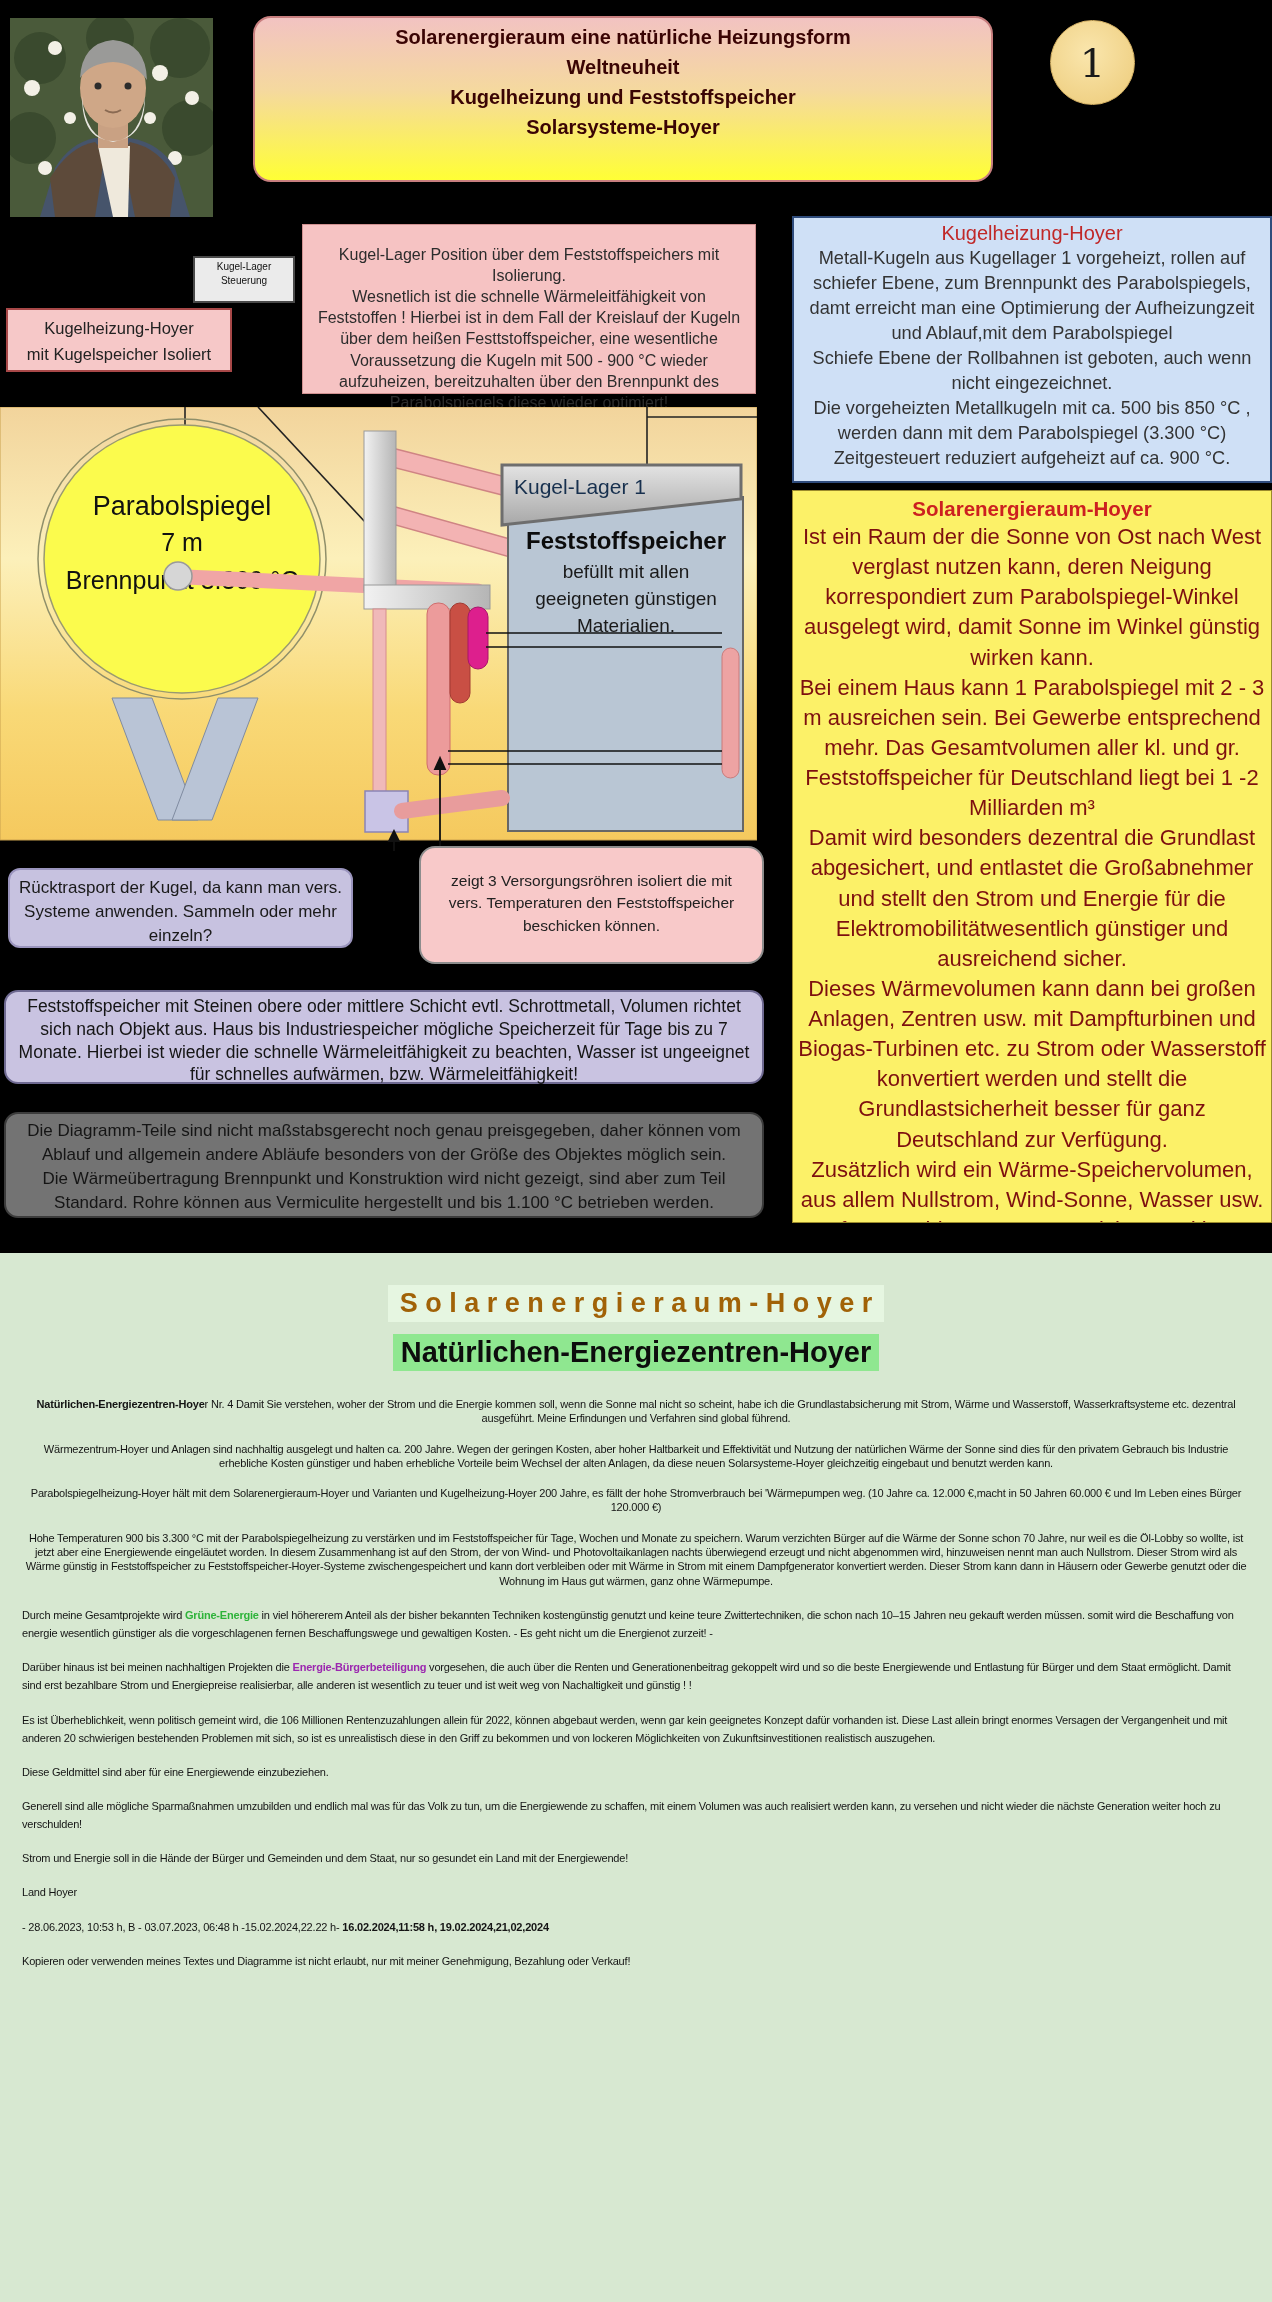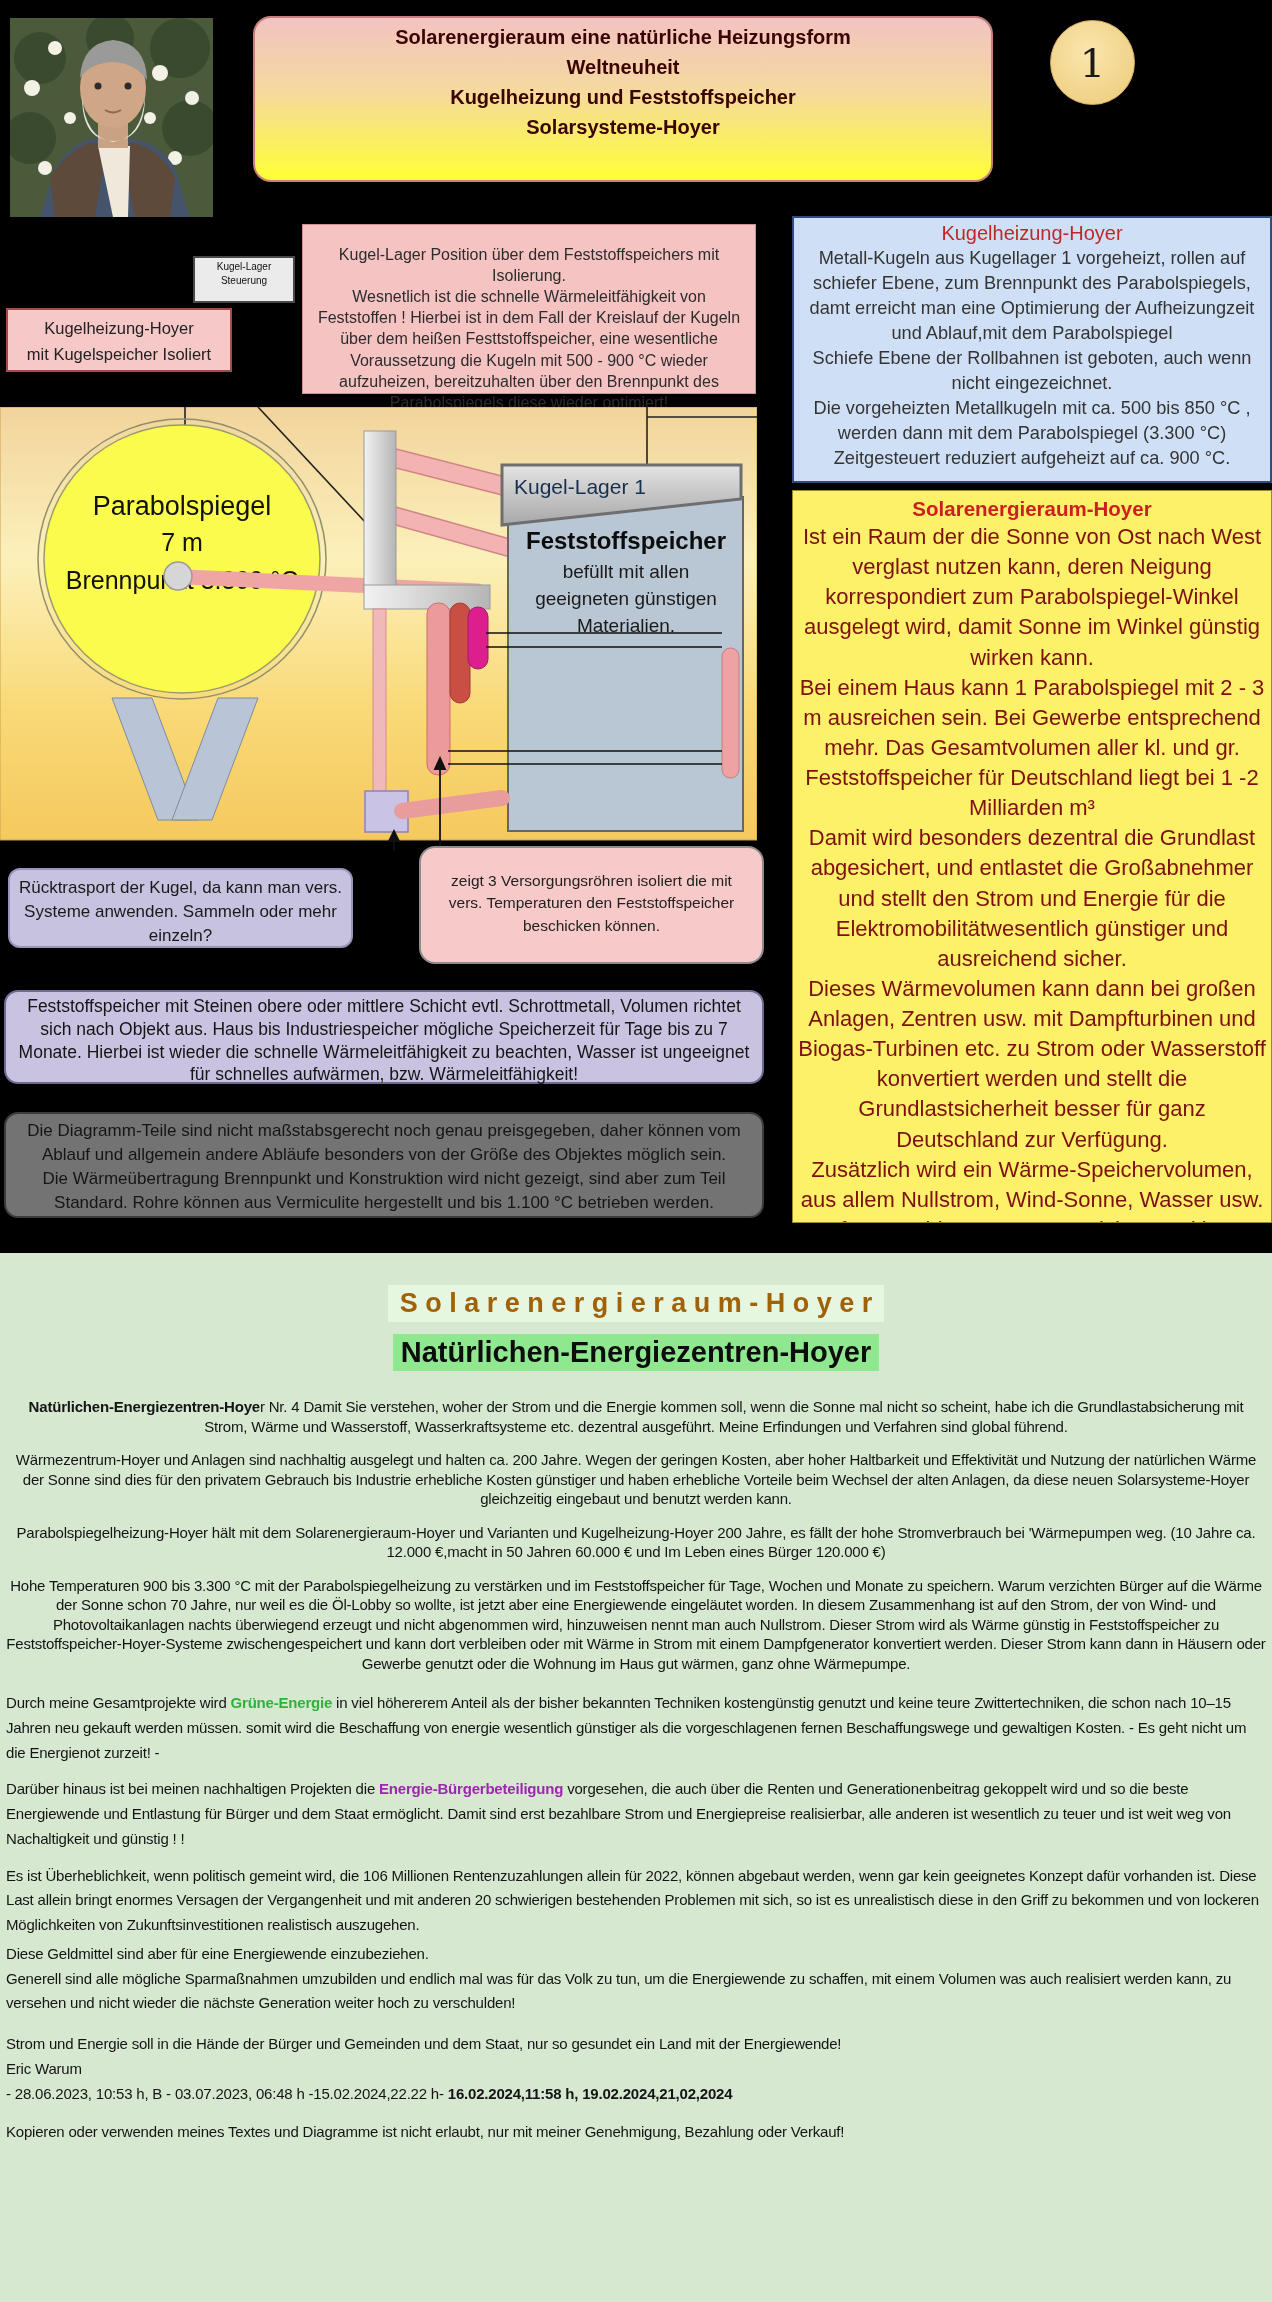--- a/index.html
+++ b/index.html
@@ -54,21 +54,21 @@
   
   .diagram{left:0px;top:407px;width:757px;height:445px;}
 
   
   .green-panel{left:0;top:1253px;width:1272px;height:1049px;background:#d7e8d1;box-sizing:border-box;
     padding:0 6px;text-align:center;color:#111;}
   .gp-title1{display:inline-block;margin-top:32px;background:#e6f6e1;color:#a16207;
     font-weight:bold;font-size:27px;padding:3px 12px;}
   .gp-title2{display:block;margin-top:12px;}
   .gp-title2 span{display:inline-block;background:#8fe790;color:#0d0d0d;font-weight:bold;font-size:29px;padding:2px 8px;}
-  .gp-body .para{margin:0;font-size:15px;letter-spacing:-0.2px;color:#141414;}
+  .gp-body .para{margin:16px;font-size:11px;letter-spacing:-0.2px;color:#141414;}
   .gp-body .para.center{text-align:center;line-height:1.3;}
   .gp-body .para.left{text-align:left;line-height:1.65;}
   .seg-b{font-weight:bold;}
   .seg-green{color:#2eb33a;font-weight:bold;}
   .seg-purple{color:#9b27af;font-weight:bold;}
 </style>
 </head>
 <body>
 
 <svg class="abs photo" viewBox="0 0 203 199" aria-hidden="true">
@@ -242,17 +242,17 @@
       <p class="para center" style="margin-top: 26px;"><span class="seg-b">Natürlichen-Energiezentren-Hoye</span><span>r Nr. 4 Damit Sie verstehen, woher der Strom und die Energie kommen soll, wenn die Sonne mal nicht so scheint, habe ich die Grundlastabsicherung mit Strom, Wärme und Wasserstoff, Wasserkraftsysteme etc. dezentral ausgeführt. Meine Erfindungen und Verfahren sind global führend.</span></p>
       <p class="para center" style="margin-top: 14px;"><span>Wärmezentrum-Hoyer und Anlagen sind nachhaltig ausgelegt und halten ca. 200 Jahre. Wegen der geringen Kosten, aber hoher Haltbarkeit  und Effektivität und Nutzung der natürlichen Wärme der Sonne sind dies für den privatem Gebrauch bis Industrie erhebliche Kosten  günstiger und haben erhebliche Vorteile beim Wechsel der alten Anlagen, da diese neuen Solarsysteme-Hoyer gleichzeitig eingebaut und benutzt werden kann.</span></p>
       <p class="para center" style="margin-top: 14px;"><span>Parabolspiegelheizung-Hoyer hält mit dem Solarenergieraum-Hoyer und Varianten und Kugelheizung-Hoyer 200 Jahre, es fällt der hohe Stromverbrauch bei 'Wärmepumpen weg. (10 Jahre ca. 12.000 €,macht in 50 Jahren 60.000 € und Im Leben eines Bürger 120.000 €)</span></p>
       <p class="para center" style="margin-top: 14px;"><span>Hohe Temperaturen 900 bis 3.300 °C mit der Parabolspiegelheizung zu verstärken und im Feststoffspeicher für Tage, Wochen und Monate zu speichern. Warum verzichten Bürger auf die Wärme der Sonne schon 70 Jahre, nur weil es die Öl-Lobby so wollte, ist jetzt aber eine Energiewende eingeläutet worden. In diesem Zusammenhang ist auf den Strom, der von Wind- und Photovoltaikanlagen nachts überwiegend erzeugt und nicht abgenommen wird, hinzuweisen nennt man auch Nullstrom. Dieser Strom wird als Wärme günstig in Feststoffspeicher zu Feststoffspeicher-Hoyer-Systeme zwischengespeichert und kann dort verbleiben oder mit Wärme in Strom mit einem Dampfgenerator konvertiert werden. Dieser Strom kann dann in Häusern oder Gewerbe genutzt oder die Wohnung im Haus gut wärmen, ganz ohne Wärmepumpe.</span></p>
       <p class="para left" style="margin-top: 18px;"><span>Durch meine Gesamtprojekte wird </span><span class="seg-green">Grüne-Energie</span><span> in viel höhererem Anteil als der bisher bekannten Techniken kostengünstig genutzt und keine teure Zwittertechniken, die schon nach 10–15 Jahren neu gekauft werden müssen. somit wird die Beschaffung von energie wesentlich günstiger als die vorgeschlagenen fernen Beschaffungswege und gewaltigen Kosten. - Es geht nicht um die Energienot zurzeit! -</span></p>
       <p class="para left" style="margin-top: 12px;"><span>Darüber hinaus ist bei meinen nachhaltigen Projekten die </span><span class="seg-purple">Energie-Bürgerbeteiligung</span><span> vorgesehen, die auch über die Renten und Generationenbeitrag gekoppelt wird und so die beste Energiewende und Entlastung für Bürger und dem Staat ermöglicht. Damit sind erst bezahlbare Strom und Energiepreise realisierbar, alle anderen ist wesentlich zu teuer und ist weit weg von Nachaltigkeit und günstig ! !</span></p>
       <p class="para left" style="margin-top: 12px;"><span>Es ist Überheblichkeit, wenn politisch gemeint wird, die 106 Millionen Rentenzuzahlungen allein für 2022, können abgebaut werden, wenn gar kein geeignetes Konzept dafür vorhanden ist. Diese Last allein bringt enormes Versagen der Vergangenheit und mit anderen 20 schwierigen bestehenden Problemen mit sich, so ist es unrealistisch diese in den Griff zu bekommen und von lockeren Möglichkeiten von Zukunftsinvestitionen realistisch auszugehen.</span></p>
       <p class="para left" style="margin-top: 4px;"><span>Diese Geldmittel sind aber für eine Energiewende einzubeziehen.</span></p>
       <p class="para left" style="margin-top: 0px;"><span>Generell sind alle mögliche Sparmaßnahmen umzubilden und endlich mal was für das Volk zu tun, um die Energiewende zu schaffen, mit einem Volumen was auch realisiert werden kann, zu versehen und nicht wieder die nächste Generation weiter hoch zu verschulden!</span></p>
       <p class="para left" style="margin-top: 16px;"><span>Strom und Energie soll in die Hände der Bürger und Gemeinden und dem Staat, nur so gesundet ein Land mit der Energiewende!</span></p>
-      <p class="para left" style="margin-top: 0px;"><span>Eric Warum</span></p>
+      <p class="para left" style="margin-top: 0px;"><span>Land Hoyer</span></p>
       <p class="para left" style="margin-top: 0px;"><span>- 28.06.2023, 10:53 h, B - 03.07.2023, 06:48 h -15.02.2024,22.22 h- </span><span class="seg-b">16.02.2024,11:58 h, 19.02.2024,21,02,2024</span></p>
       <p class="para left" style="margin-top: 14px;"><span>Kopieren oder verwenden meines Textes und Diagramme ist nicht erlaubt, nur mit meiner Genehmigung, Bezahlung oder Verkauf!</span></p>
     </div>
 </div>
 
 </body></html>

